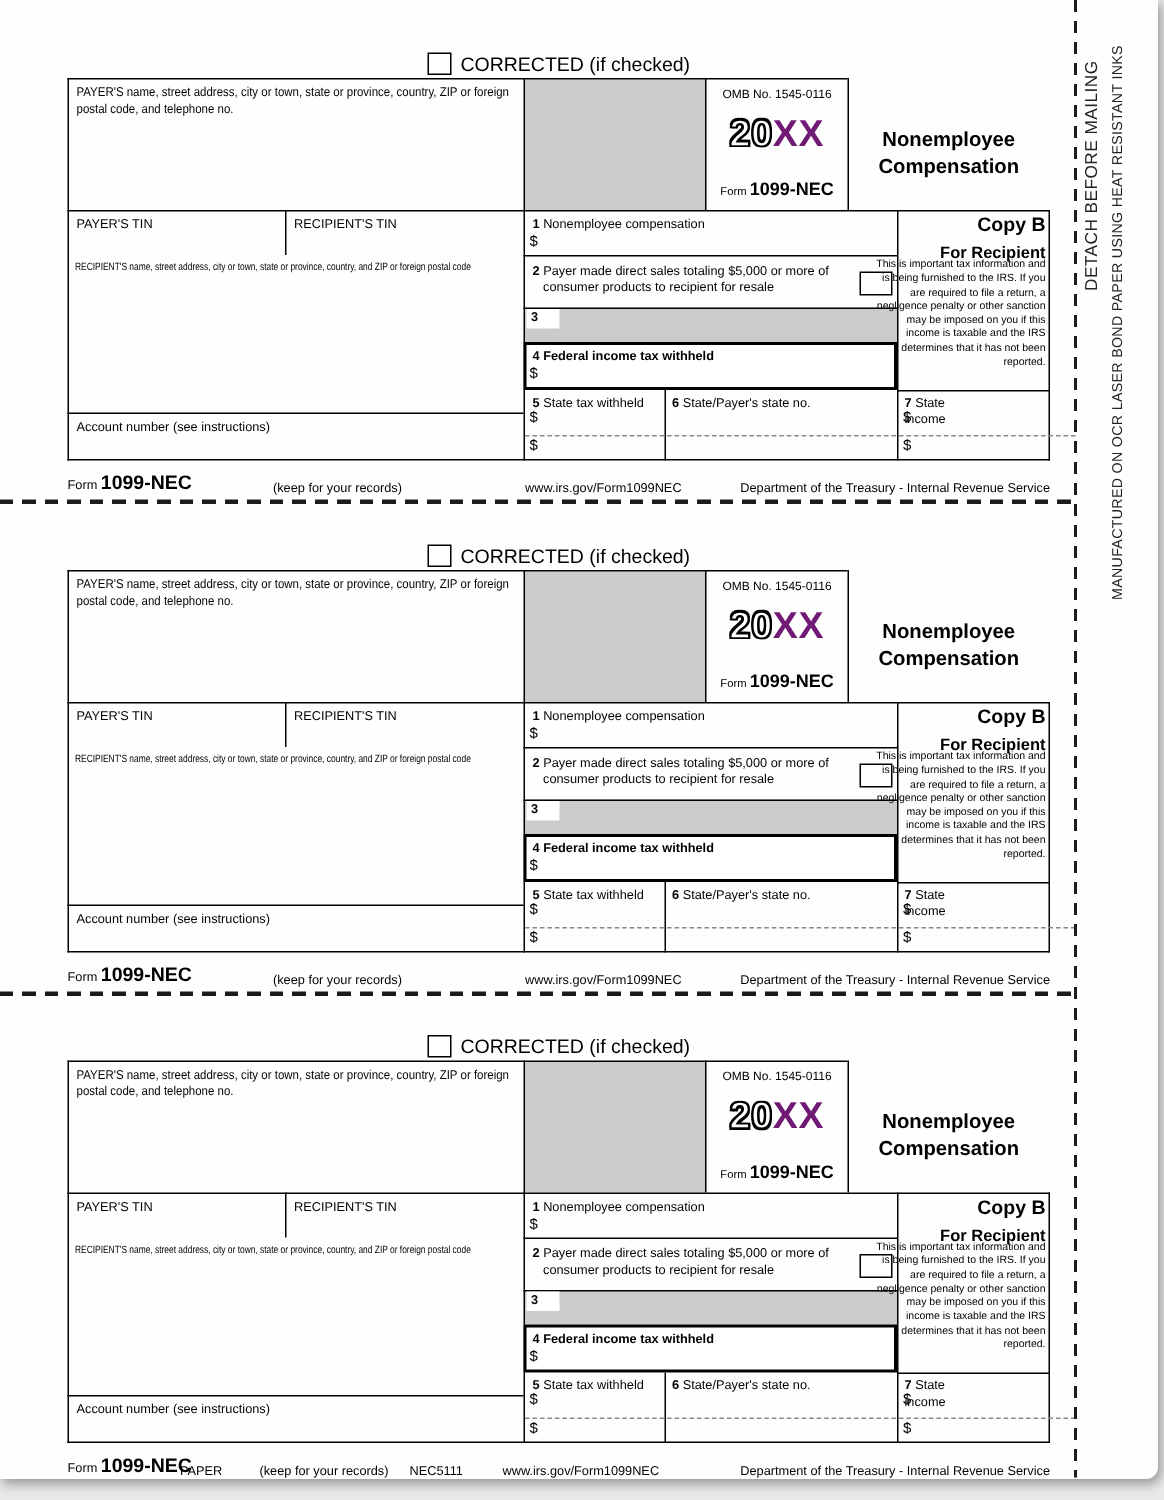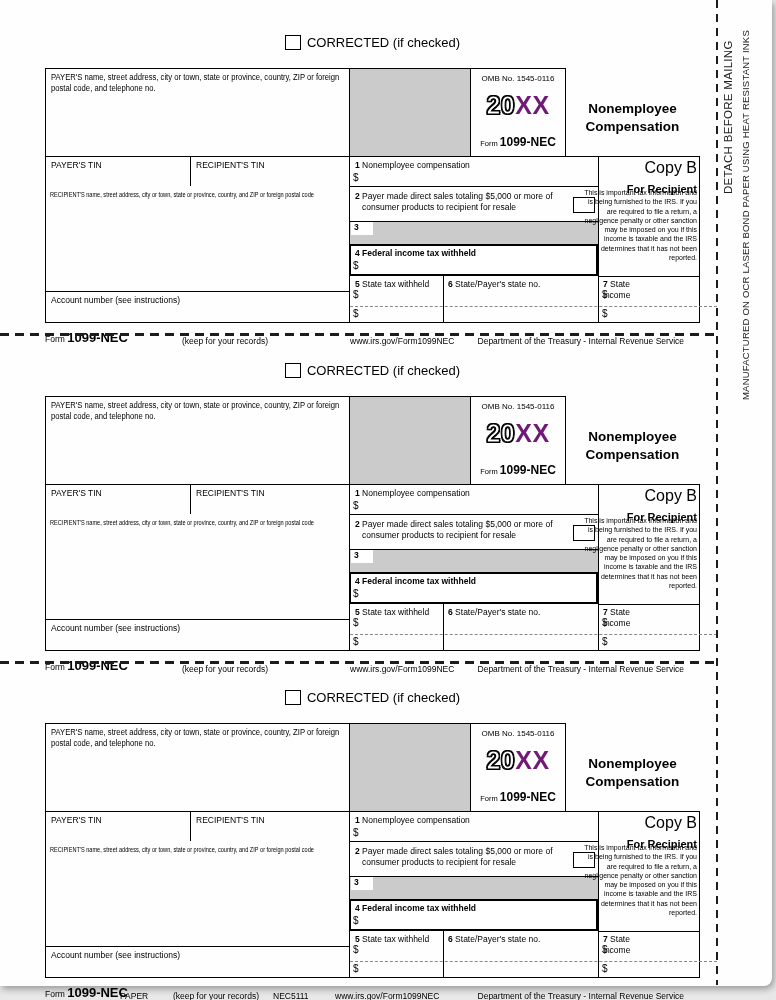--- a/index.html
+++ b/index.html
@@ -18,21 +18,21 @@
   .vnote{position:absolute;writing-mode:vertical-rl;transform:rotate(180deg);
          white-space:nowrap;color:#222;text-align:center;}
   .vnote.detach{left:722px;top:44px;height:150px;font-size:11.5px;letter-spacing:.3px;}
   .vnote.manu{left:740px;top:40px;height:360px;font-size:9.5px;letter-spacing:.2px;}
   
   .form{position:absolute;left:45px;width:655px;height:295px;}
   .form.f1{top:34px;} .form.f2{top:362px;} .form.f3{top:689px;}
   .corrected{height:16px;display:flex;justify-content:center;align-items:center;gap:6px;
              font-size:13px;}
   .corrected .cb{width:14px;height:13px;border:1.5px solid #000;background:#fff;}
-  .tbl{position:relative;margin-top:18px;width:534px;height:255px;background:transparent;}
+  .tbl{position:relative;margin-top:2px;width:534px;height:255px;background:transparent;}
   .hl,.vl{position:absolute;background:#000;}
   .hl{height:1.2px;} .vl{width:1.2px;}
   .gray{position:absolute;background:#cbcbcb;}
   .cell{position:absolute;font-size:8.5px;line-height:1.3;}
   .n{font-weight:bold;}
   .dollar{position:absolute;font-size:10px;}
   .payer-lbl{left:6px;top:4px;width:330px;line-height:1.35;transform:scaleX(.9);transform-origin:0 0;}
   .recip-lbl{left:5px;top:122px;font-size:7px;white-space:nowrap;transform:scaleX(.8);transform-origin:0 0;}
   .omb-cell{left:426px;top:0;width:94px;height:88px;text-align:center;}
   .omb-no{font-size:8px;margin-top:6px;}
@@ -45,30 +45,30 @@
   .nec-title{left:520px;top:32px;width:135px;text-align:center;font-size:13.5px;
              font-weight:bold;line-height:1.35;}
   .b2cell{width:224px;text-indent:-7px;padding-left:7px;line-height:1.35;}
   .chk2{position:absolute;left:528px;top:129px;width:20px;height:14px;border:1.5px solid #000;background:#fff;}
   .box3tab{position:absolute;left:306px;top:154px;width:19px;height:13px;background:#fff;
            font-size:8.5px;font-weight:bold;padding-left:3px;}
   .box4{position:absolute;left:304px;top:176px;width:249px;height:32px;
         border:2.5px solid #000;background:#fff;box-sizing:border-box;}
   .dashline{position:absolute;left:305px;top:238px;width:367px;border-top:1.5px dashed #888;}
   .copyhead{left:553px;top:90px;width:99px;text-align:right;}
-  .copyb{font-size:16px;font-weight:normal;}
+  .copyb{font-size:13px;font-weight:bold;}
   .forrec{font-size:11px;font-weight:bold;margin-top:3px;}
   .notice{left:536px;top:120px;width:116px;text-align:right;font-size:7px;line-height:1.33;}
   .footer{position:relative;margin-top:4px;height:22px;font-size:8.5px;}
   .footer>span{position:absolute;white-space:nowrap;}
   .f-form{left:0;top:3px;}
   .f-num{font-size:13px;font-weight:bold;}
   .f-keep{top:9px;} .plain .f-keep{left:137px;} .coded .f-keep{left:128px;}
   .f-url{top:9px;} .plain .f-url{left:305px;} .coded .f-url{left:290px;}
-  .f-dept{right:16px;top:9px;}
+  .f-dept{right:0;top:9px;}
   .f-code1{left:75px;top:9px;} .f-code2{left:228px;top:9px;}
 </style>
 </head>
 <body>
 
 <div id="stage">
   <div class="sheet" id="sheet">
   <div class="form f1 plain">
     <div class="corrected">
       <span class="cb"></span>

